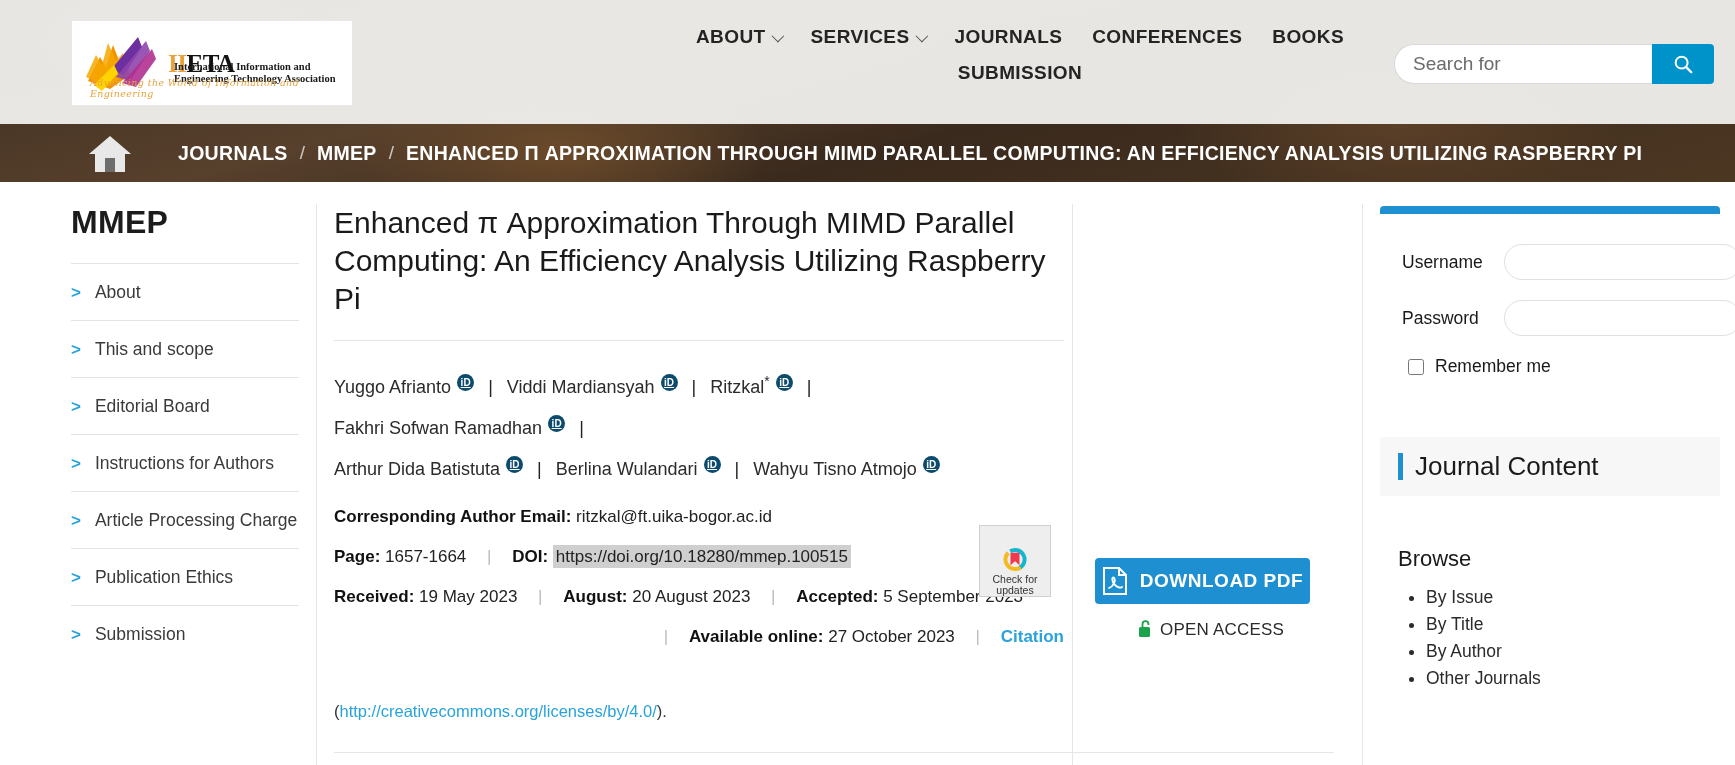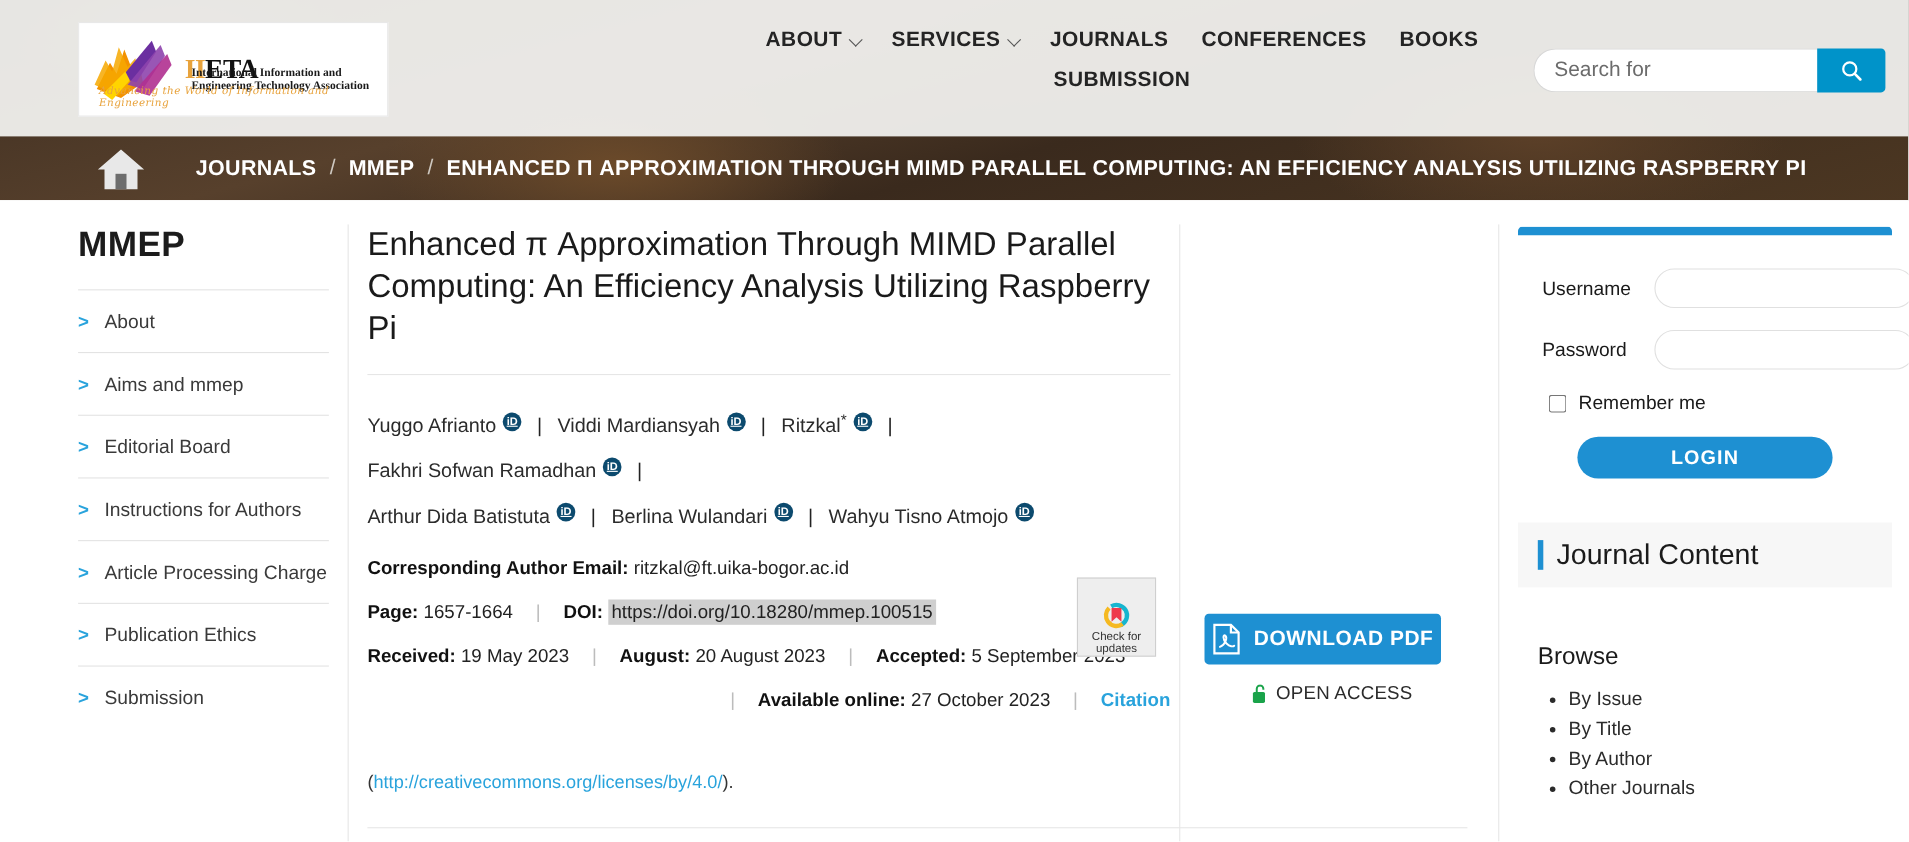--- a/index.html
+++ b/index.html
@@ -223,21 +223,21 @@
   .dl-btn {
     width: 215px; height: 46px;
     background: #1e90d2; border: none; border-radius: 4px;
     display: flex; align-items: center; justify-content: center; gap: 12px;
     cursor: pointer;
   }
   .dl-btn .lbl {
     color: #fff; font-size: 19px; font-weight: bold; letter-spacing: 0.5px;
   }
   .oa-row {
-    display: flex; align-items: flex-end; gap: 7px;
+    display: flex; align-items: flex-start; gap: 7px;
     margin-top: 16px; padding-left: 43px;
   }
   .oa-txt { font-size: 17px; color: #2b2b2b; letter-spacing: 0.2px; }
 
   
   .rsidebar { position: absolute; left: 1380px; top: 24px; width: 340px; }
   .login-card {
     background: #fff; border-radius: 4px 4px 0 0;
     border-top: 8px solid #1e90d2;
     padding: 30px 22px 22px 22px;
@@ -376,21 +376,21 @@
 
     <aside class="lsidebar">
       <div class="lsidebar-title">MMEP</div>
       <ul class="lmenu">
         <li>
           <span class="arrow">&gt;</span>
           <span class="lbl">About</span>
         </li>
         <li>
           <span class="arrow">&gt;</span>
-          <span class="lbl">Aims and mmep</span>
+          <span class="lbl">This and scope</span>
         </li>
         <li>
           <span class="arrow">&gt;</span>
           <span class="lbl">Editorial Board</span>
         </li>
         <li>
           <span class="arrow">&gt;</span>
           <span class="lbl">Instructions for Authors</span>
         </li>
         <li>
@@ -507,21 +507,20 @@
           <input type="text" style="">
         </div>
         <div class="form-row">
           <label>Password</label>
           <input type="password" style="">
         </div>
         <label class="remember">
           <input type="checkbox" style="">
           <span>Remember me</span>
         </label>
-        <button class="login-btn">LOGIN</button>
       </div>
 
       <div class="panel-head">
         <span class="panel-bar"></span>
         <span class="panel-title">Journal Content</span>
       </div>
 
       <div class="jc-body">
         <div class="browse-h">Browse</div>
         <ul class="browse-list">

